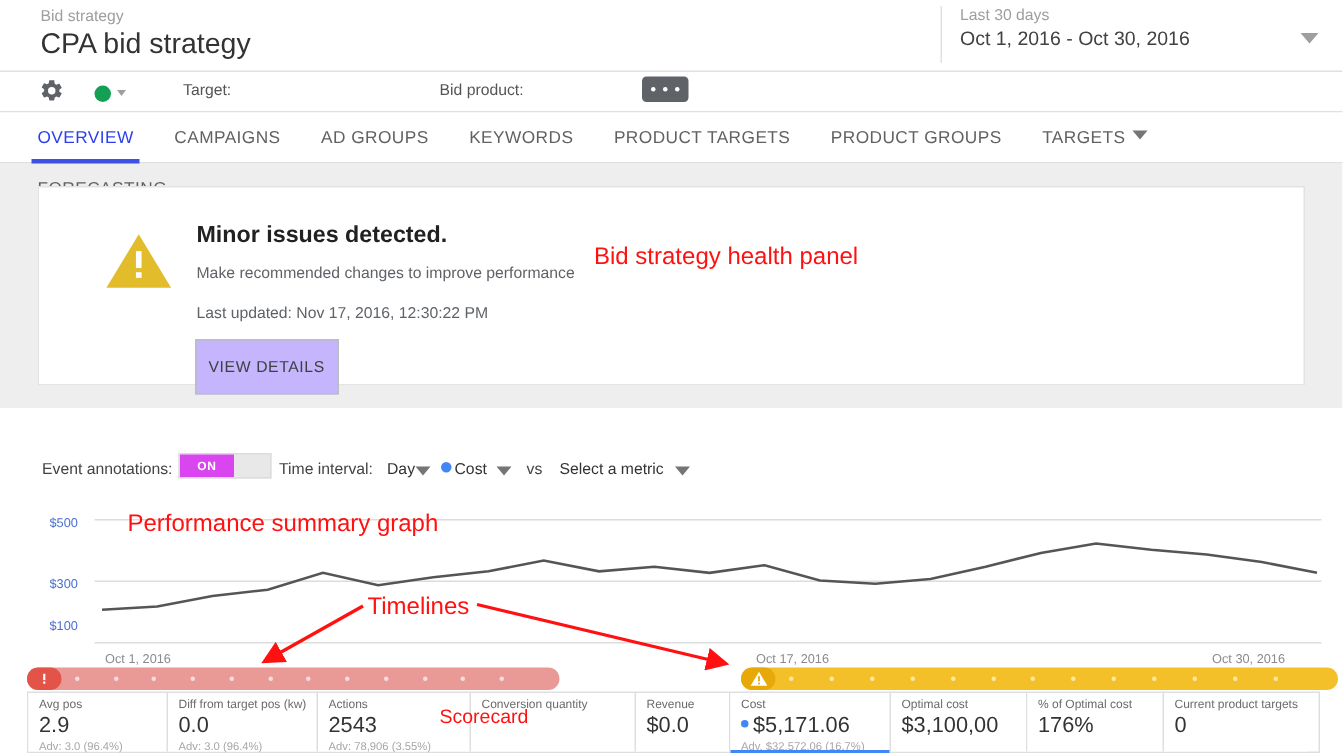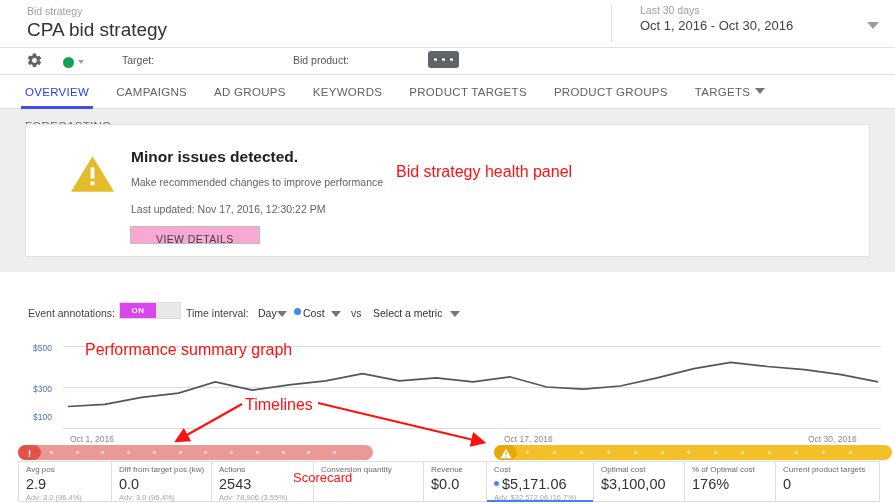--- a/index.html
+++ b/index.html
@@ -16,21 +16,21 @@
     position:relative;
     height:47px;
     border-bottom:1px solid #e0e0e0;
     background:#fff;
   }
   .hdr-left { position:absolute; left:27px; top:5px; }
   .hdr-eyebrow { font-size:10.5px; color:#9e9e9e; line-height:13px; }
   .hdr-title { font-size:19px; color:#333; line-height:24px; font-weight:400; }
   .hdr-right {
     position:absolute; right:10px; top:4px; width:245px;
-    border-left:1px solid #e0e0e0; padding-left:28px; height:38px;
+    border-left:1px solid #e0e0e0; padding-left:12px; height:38px;
   }
   .hdr-range-label { font-size:10.5px; color:#9e9e9e; line-height:13px; }
   .hdr-range-value { font-size:13px; color:#424242; line-height:18px; }
   .hdr-caret {
     position:absolute; right:6px; top:18px;
     width:0;height:0;border-left:6px solid transparent;border-right:6px solid transparent;
     border-top:7px solid #9e9e9e;
   }
   
   .settings {
@@ -80,22 +80,22 @@
   .greyband { background:#eeeeee; padding:15px 25px 15px 25px; }
   .panel {
     background:#fff; border:1px solid #e3e3e3; height:133px; position:relative;
     box-sizing:border-box;
   }
   .warn-tri { position:absolute; left:44px; top:29px; }
   .panel-title { position:absolute; left:105px; top:23px; font-size:15.5px; font-weight:bold; color:#212121; }
   .panel-sub { position:absolute; left:105px; top:51px; font-size:10.5px; color:#5f6368; }
   .panel-upd { position:absolute; left:105px; top:78px; font-size:10.5px; color:#5f6368; }
   .view-btn {
-    position:absolute; left:104px; top:101px; height:18px; padding:0 25px;
-    border:1px solid #bdbdbd; background:#f9a8d4; color:#3c4043;
+    position:absolute; left:104px; top:101px; height:37px; padding:0 8px;
+    border:1px solid #bdbdbd; background:#c4b5fd; color:#3c4043;
     font-size:10.5px; letter-spacing:.4px; line-height:24px; font-family:inherit;
     cursor:pointer;
   }
   .annot-red { position:absolute; color:#ff1111; font-size:16px; white-space:nowrap; }
   .annot-health { left:396px; top:163px; }
   .annot-perf { left:85px; top:341px; }
   .annot-timelines { left:245px; top:396px; }
   .annot-scorecard { left:293px; top:470px; font-size:13px; }
   .ctl-lbl { position:absolute; font-size:10.5px; color:#444; top:6px; }
   .toggle {

